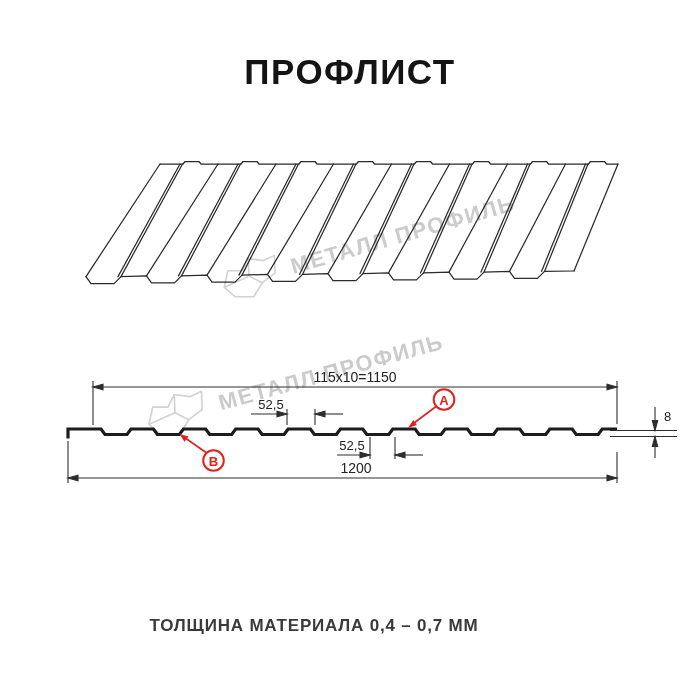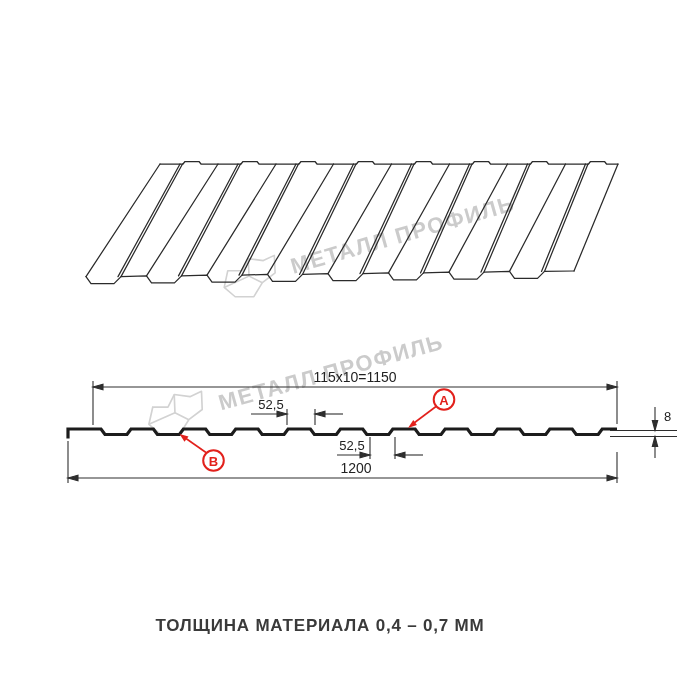--- a/index.html
+++ b/index.html
@@ -2,38 +2,39 @@
 <html><head>
 <meta charset="utf-8">
 <style>
   html,body{margin:0;padding:0;background:#fff;}
   .page{position:relative;width:700px;height:700px;background:#ffffff;overflow:hidden;
         font-family:"Liberation Sans",sans-serif;}
   .title{position:absolute;top:52px;left:0;width:700px;text-align:center;
          font-size:35px;font-weight:800;letter-spacing:1.5px;color:#141414;}
   .subtitle{position:absolute;top:99px;left:0;width:700px;text-align:center;
             font-size:14px;font-weight:700;letter-spacing:.5px;color:#1a1a1a;}
-  .footer-note{position:absolute;top:616px;left:10px;width:620px;text-align:center;
+  .footer-note{position:absolute;top:616px;left:4px;width:620px;text-align:center;
                font-size:17px;font-weight:600;letter-spacing:.8px;color:#3a3a3a;}
   .watermark{position:absolute;display:flex;align-items:center;gap:10px;
              color:#cbcbcb;font-weight:700;font-size:22px;letter-spacing:1.5px;
              white-space:nowrap;z-index:0;}
   .wm1{left:222px;top:264px;transform:rotate(-16deg);transform-origin:0 50%;}
   .wm2{left:146px;top:400px;transform:rotate(-15.5deg);transform-origin:0 50%;}
   .sheet3d{position:absolute;left:60px;top:140px;z-index:1;}
   .xsection{position:absolute;left:0px;top:355px;z-index:1;}
   svg{display:block;}
   .dimtxt{font-family:"Liberation Sans",sans-serif;fill:#222;}
   .redtxt{font-family:"Liberation Sans",sans-serif;fill:#e2211c;font-weight:bold;}
 </style>
 </head>
 <body>
 
 <div class="page">
 
+  <div class="title">ПРОФЛИСТ</div>
 
   <div class="watermark wm1">
     <svg width="62" height="46" viewBox="0 0 62 46">
       <g fill="none" stroke="#d2d2d2" stroke-width="1.6" stroke-linejoin="round">
         <path d="M2 24 L10 9 L24 13 L33 3 L47 9 L59 7 L55 24 L40 30 L28 41 L10 36 Z"></path>
         <path d="M33 3 L29 20 L40 30"></path>
         <path d="M29 20 L2 24"></path>
       </g>
     </svg>
     <span>МЕТАЛЛ ПРОФИЛЬ</span>

